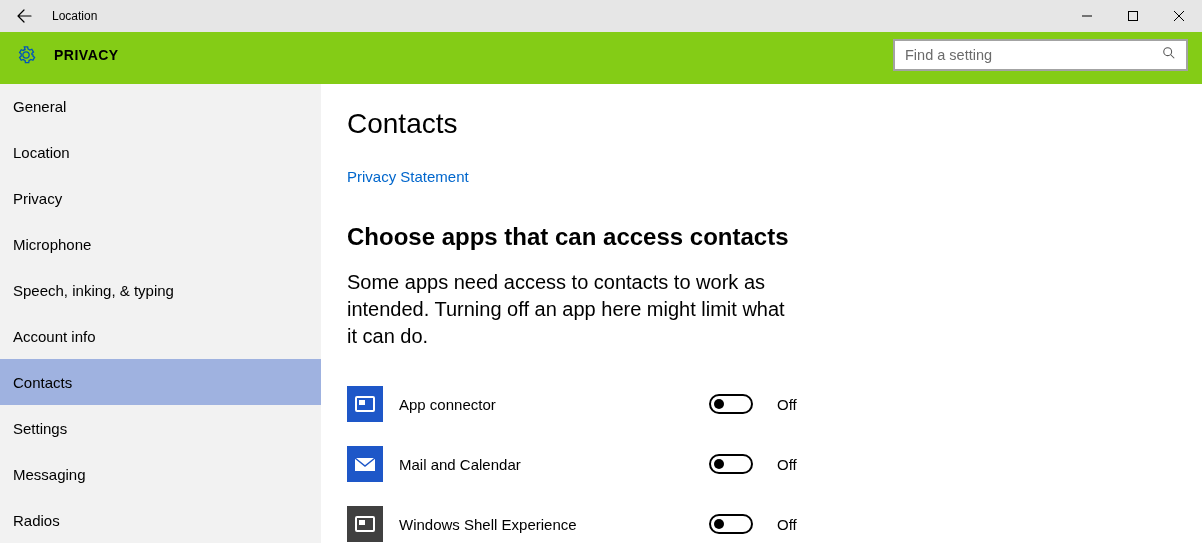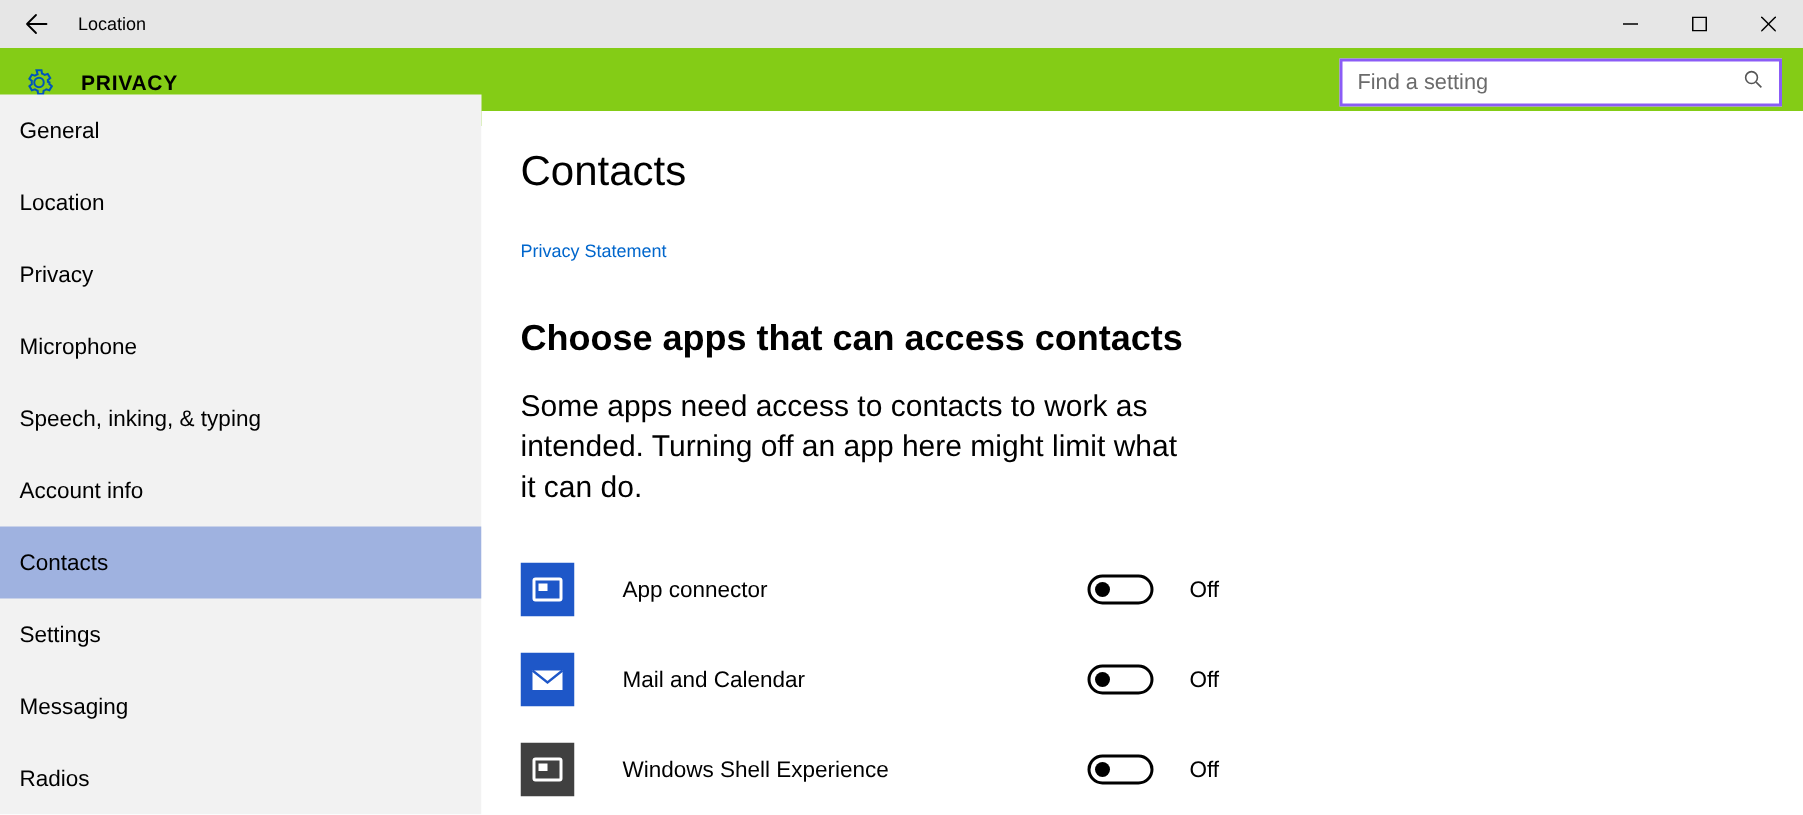--- a/index.html
+++ b/index.html
@@ -11,41 +11,41 @@
   .title-text { font-size: 12px; color: #000; flex: 0 0 auto; padding-left: 4px; }
   .titlebar-spacer { flex: 1; }
   .win-btn { width: 46px; height: 32px; display: flex; align-items: center; justify-content: center; }
   .win-btn svg { width: 10px; height: 10px; }
 
   .header { height: 52px; background: #84cc16; display: flex; align-items: center; padding: 0 14px 6px 14px; }
   .gear { width: 20px; height: 20px; margin-right: 18px; margin-left: 2px; display: flex; align-items: center; justify-content: center; }
   .gear svg { width: 20px; height: 20px; }
   .header-title { font-size: 14px; font-weight: 600; letter-spacing: 0.5px; }
   .header-spacer { flex: 1; }
-  .search-box { width: 295px; height: 32px; border: 2px solid #8b5cf6; background: #fff; display: flex; align-items: center; padding: 0 10px; }
+  .search-box { width: 295px; height: 32px; border: 2px solid #a3a3a3; background: #fff; display: flex; align-items: center; padding: 0 10px; }
   .search-box input { border: none; outline: none; font-size: 14.5px; flex: 1; color: #333; }
   .search-box input::placeholder { color: #6b6b6b; }
   .search-icon svg { width: 14px; height: 14px; }
 
-  .body { display: flex; height: calc(543px - 84px); align-items: flex-end; }
+  .body { display: flex; height: calc(543px - 84px); }
 
   .sidebar { width: 321px; background: #f2f2f2; display: flex; flex-direction: column; padding-top: 0; }
   .nav-item { height: 48px; display: flex; align-items: center; padding-left: 13px; font-size: 15px; color: #000; cursor: default; }
   .nav-item.selected { background: #9fb2e0; }
 
   .content { flex: 1; background: #fff; padding: 24px 0 0 26px; overflow: hidden; }
   .page-h1 { font-size: 28px; font-weight: 400; color: #000; margin-bottom: 28px; }
-  .link { color: #0066cc; font-size: 12px; cursor: default; display: inline-block; margin-bottom: 38px; }
+  .link { color: #0066cc; font-size: 15px; cursor: default; display: inline-block; margin-bottom: 38px; }
   .section-h2 { font-size: 24px; font-weight: 700; color: #000; margin-bottom: 18px; }
   .desc { font-size: 20px; color: #000; max-width: 440px; line-height: 1.35; margin-bottom: 24px; }
 
   .app-row { display: flex; align-items: center; height: 60px; }
   .app-icon { width: 36px; height: 36px; display: flex; align-items: center; justify-content: center; flex-shrink: 0; }
   .app-icon svg { width: 36px; height: 36px; }
-  .app-label { font-size: 15px; color: #000; margin-left: 32px; flex: 0 0 auto; width: 310px; }
+  .app-label { font-size: 15px; color: #000; margin-left: 16px; flex: 0 0 auto; width: 310px; }
   .toggle-wrap { display: flex; align-items: center; }
   .toggle { width: 44px; height: 20px; border: 2px solid #000; border-radius: 20px; position: relative; background: #fff; }
   .toggle .knob { width: 10px; height: 10px; background: #000; border-radius: 50%; position: absolute; top: 3px; left: 3px; }
   .toggle-label { font-size: 15px; margin-left: 24px; }
 </style>
 </head>
 <body>
 
 <div class="titlebar">
   <div class="back-btn">

